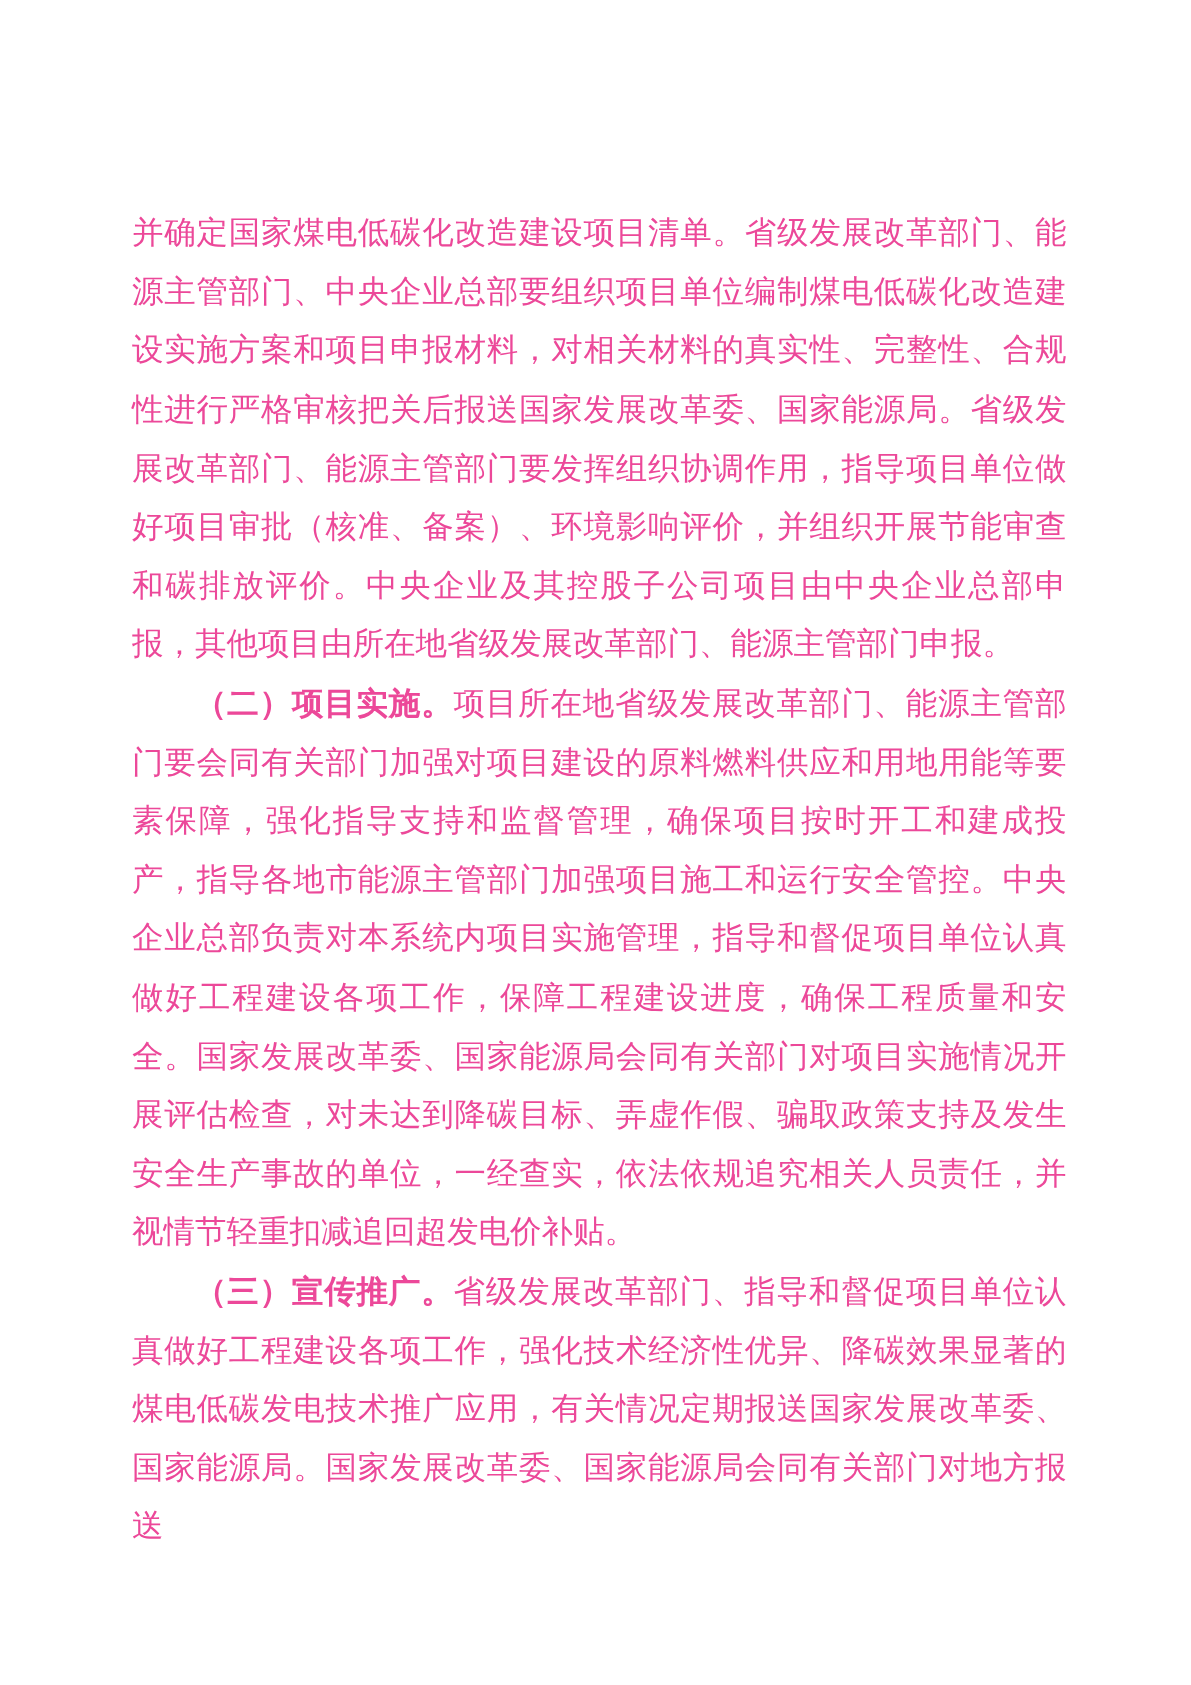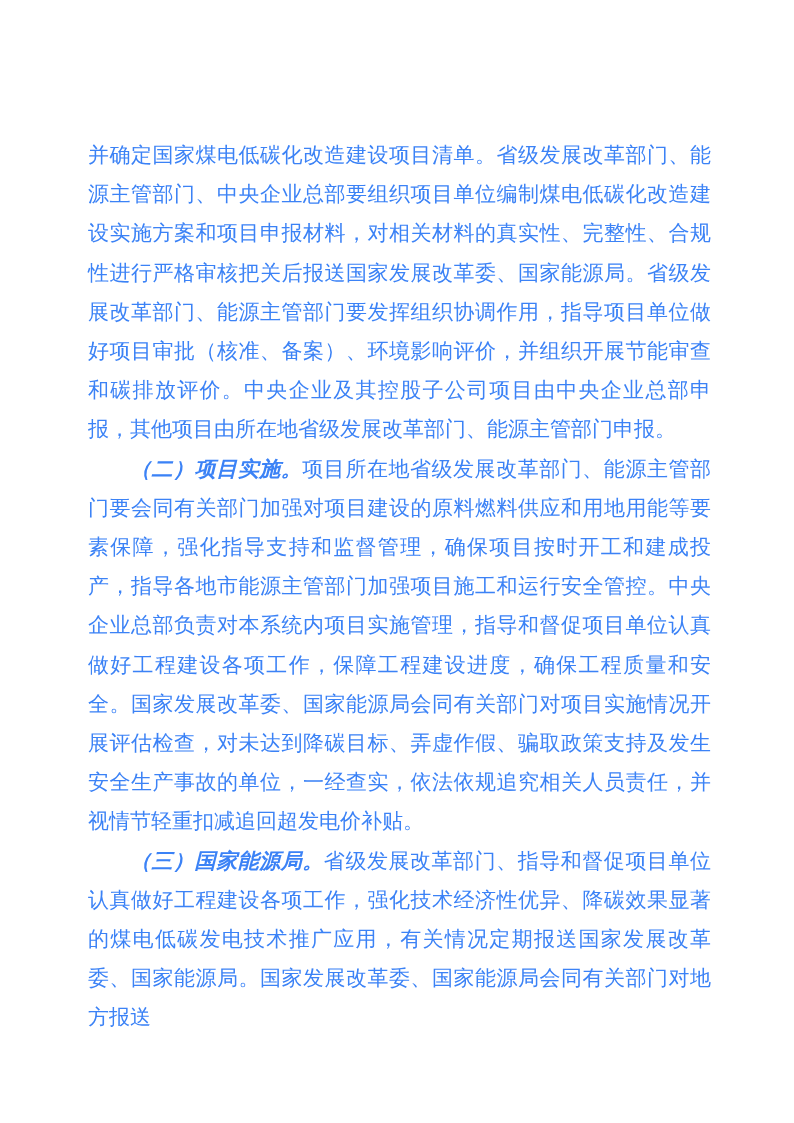--- a/index.html
+++ b/index.html
@@ -12,42 +12,41 @@
       width: 794px;
       height: 1123px;
       background: #ffffff;
       overflow: hidden;
     }
     .doc-content {
       position: absolute;
       left: 88px;
       top: 136px;
       width: 623px;
-      color: #3b82f6;
+      color: #ec4899;
       font-family: "Liberation Serif", "DejaVu Serif", serif;
       font-size: 21px;
       line-height: 39.2px;
       text-align: justify;
       text-justify: inter-ideograph;
     }
     .para {
       margin: 0;
       padding: 0;
       text-indent: 2em;
     }
     .para.no-indent {
       text-indent: 0;
     }
     .para-heading {
       font-weight: bold;
-      font-style: italic;
     }
   </style>
 </head>
 <body>
 
 <div class="page">
   <div class="doc-content">
     <p class="para no-indent"><span>并确定国家煤电低碳化改造建设项目清单。省级发展改革部门、能源主管部门、中央企业总部要组织项目单位编制煤电低碳化改造建设实施方案和项目申报材料，对相关材料的真实性、完整性、合规性进行严格审核把关后报送国家发展改革委、国家能源局。省级发展改革部门、能源主管部门要发挥组织协调作用，指导项目单位做好项目审批（核准、备案）、环境影响评价，并组织开展节能审查和碳排放评价。中央企业及其控股子公司项目由中央企业总部申报，其他项目由所在地省级发展改革部门、能源主管部门申报。</span></p>
     <p class="para"><span class="para-heading">（二）项目实施。</span><span>项目所在地省级发展改革部门、能源主管部门要会同有关部门加强对项目建设的原料燃料供应和用地用能等要素保障，强化指导支持和监督管理，确保项目按时开工和建成投产，指导各地市能源主管部门加强项目施工和运行安全管控。中央企业总部负责对本系统内项目实施管理，指导和督促项目单位认真做好工程建设各项工作，保障工程建设进度，确保工程质量和安全。国家发展改革委、国家能源局会同有关部门对项目实施情况开展评估检查，对未达到降碳目标、弄虚作假、骗取政策支持及发生安全生产事故的单位，一经查实，依法依规追究相关人员责任，并视情节轻重扣减追回超发电价补贴。</span></p>
-    <p class="para"><span class="para-heading">（三）国家能源局。</span><span>省级发展改革部门、指导和督促项目单位认真做好工程建设各项工作，强化技术经济性优异、降碳效果显著的煤电低碳发电技术推广应用，有关情况定期报送国家发展改革委、国家能源局。国家发展改革委、国家能源局会同有关部门对地方报送</span></p>
+    <p class="para"><span class="para-heading">（三）宣传推广。</span><span>省级发展改革部门、指导和督促项目单位认真做好工程建设各项工作，强化技术经济性优异、降碳效果显著的煤电低碳发电技术推广应用，有关情况定期报送国家发展改革委、国家能源局。国家发展改革委、国家能源局会同有关部门对地方报送</span></p>
   </div>
 </div>
 
 </body></html>

